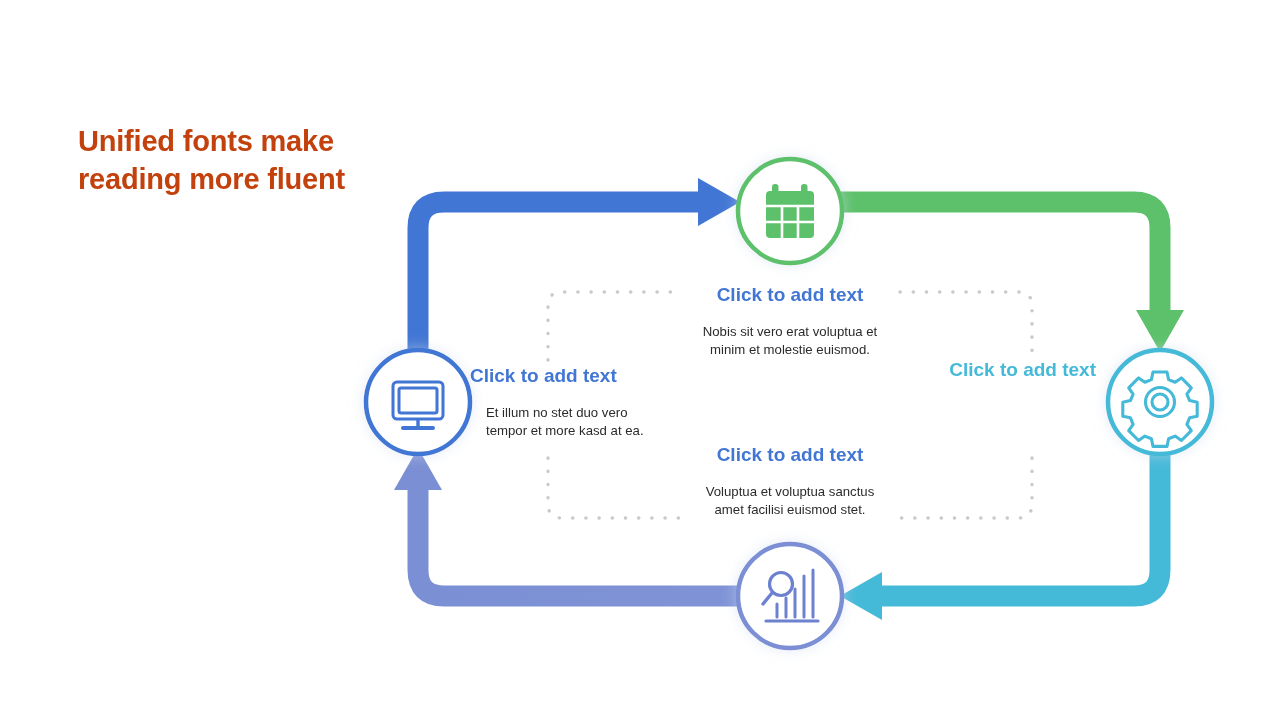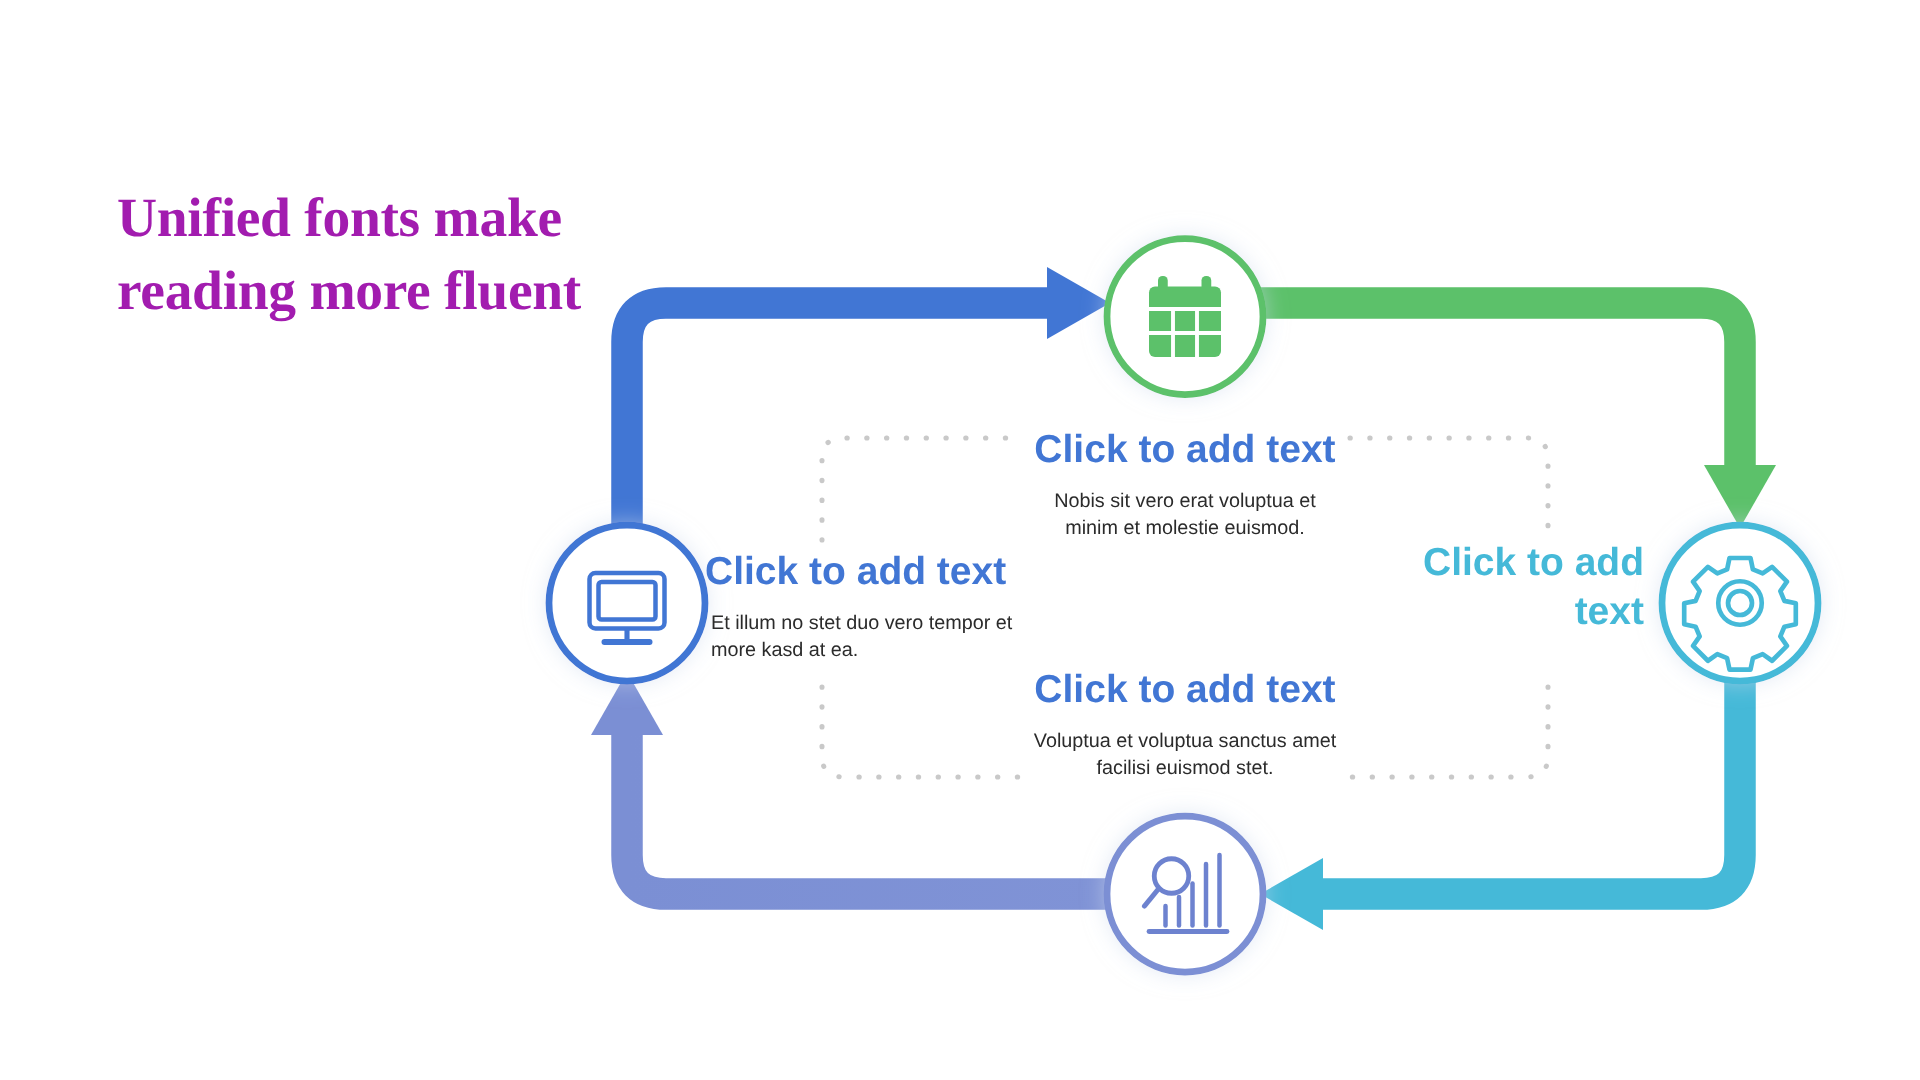--- a/index.html
+++ b/index.html
@@ -21,52 +21,51 @@
     width: 1280px;
     height: 720px;
   }
 
   
   #title {
     position: absolute;
     left: 78px;
     top: 122px;
     width: 420px;
-    font-size: 37px;
+    font-size: 29px;
     font-weight: bold;
     line-height: 1.32;
-    color: #a21caf;
+    color: #c2410c;
     letter-spacing: -0.2px;
     white-space: pre-line;
-    font-family: Liberation Serif, serif;
   }
 
   
   #diagram {
     position: absolute;
     left: 0; top: 0;
     width: 1280px;
     height: 720px;
   }
 
   
   .block {
     position: absolute;
   }
   .block .heading {
-    font-size: 26px;
+    font-size: 19px;
     font-weight: bold;
     line-height: 1.25;
     margin: 0 0 9px 0;
   }
   .block .body {
     font-size: 13.2px;
     line-height: 1.38;
     color: #2b2b2b;
-    margin: 4px;
+    margin: 16px;
   }
 
   #block-top {
     left: 684px;
     top: 283px;
     width: 212px;
     text-align: center;
   }
   #block-left {
     left: 470px;

